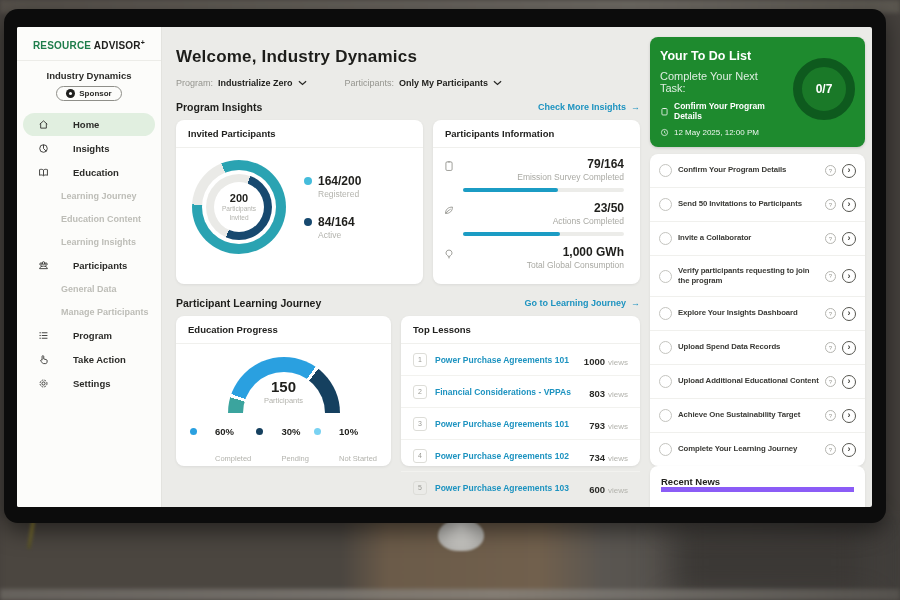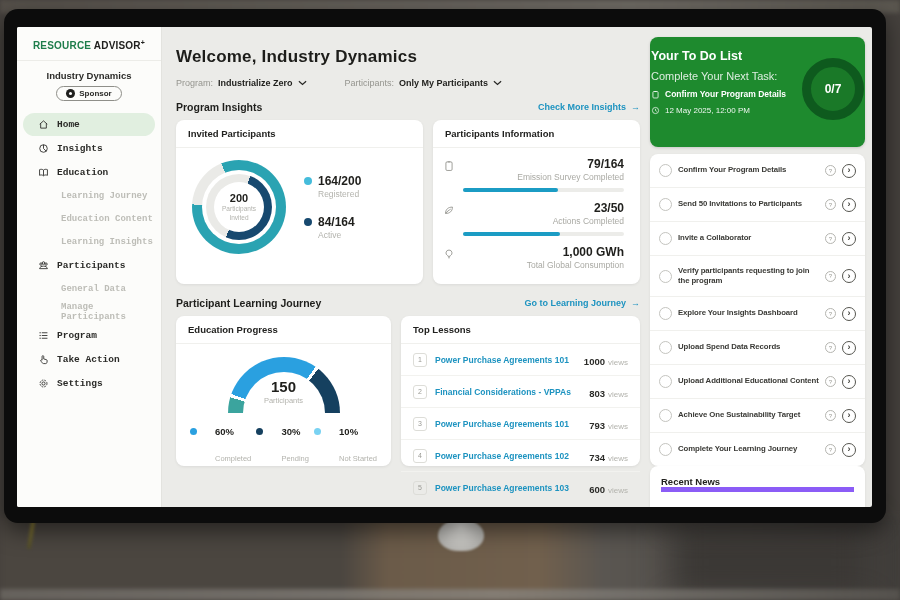--- a/index.html
+++ b/index.html
@@ -24,21 +24,21 @@
   .sidebar{width:145px;flex:none;background:#fcfcfa;border-right:1px solid #e3e3df;box-sizing:border-box;}
   .logo{padding:12px 0 9px;text-align:center;border-bottom:1px solid #ecece8;font-size:10px;font-weight:700;letter-spacing:.2px;}
   .logo .g{color:var(--brand-green);}
   .logo .d{color:#20201e;}
   .logo sup{font-size:7px;color:#20201e;}
   .org{text-align:center;padding:9px 4px 0;font-size:9.5px;font-weight:700;color:#2c2c29;}
   .badge{margin:5px auto 7px;display:flex;align-items:center;gap:4px;width:fit-content;border:1px solid #8f8f89;border-radius:10px;padding:2px 9px;font-size:8px;font-weight:700;color:#2c2c29;cursor:pointer;}
   .badge-dot{width:9px;height:9px;border-radius:50%;background:#1f1f1d;position:relative;}
   .badge-dot::after{content:"";position:absolute;left:3px;top:3px;width:3px;height:3px;border-radius:50%;background:#fff;}
   .menu{padding:4px 0;}
-  .mi{display:flex;align-items:center;gap:8px;height:23px;padding-left:15px;margin:1px 6px;font-size:9.5px;font-weight:700;color:#2b2b28;border-radius:12px;cursor:pointer;font-family:Liberation Mono, monospace;}
+  .mi{display:flex;align-items:center;gap:24px;height:23px;padding-left:15px;margin:1px 6px;font-size:9.5px;font-weight:700;color:#2b2b28;border-radius:12px;cursor:pointer;}
   .mi.active{background:var(--active-bg);}
   .mi svg{width:11px;height:11px;flex:none;}
   .mi.sub{padding-left:38px;color:#bdbdb7;font-size:9px;height:22px;}
 
   
   .main{flex:1;min-width:0;padding:12px 10px 0 14px;}
   .title{font-size:17px;font-weight:800;color:#1d1d1a;margin:8px 0 11px;letter-spacing:.2px;}
   .filters{display:flex;gap:38px;font-size:9px;align-items:center;margin-bottom:13px;}
   .filter{display:flex;align-items:center;cursor:pointer;}
   .flabel{color:#95958f;}
@@ -100,21 +100,21 @@
   .lesson{display:flex;align-items:center;gap:8px;padding:6.5px 12px;border-bottom:1px solid #f2f2ef;}
   .lesson:last-child{border-bottom:none;}
   .rank{width:12px;height:12px;border:1px solid #ddddd8;border-radius:3px;display:flex;align-items:center;justify-content:center;font-size:7px;color:#9a9a94;flex:none;}
   .l-title{color:var(--teal-link);font-weight:700;font-size:8.5px;flex:1;cursor:pointer;}
   .l-views{white-space:nowrap;}
   .l-num{font-weight:800;color:#2b2b28;font-size:9.5px;}
   .l-suf{color:#b3b3ad;font-size:8px;margin-left:3px;}
 
   
   .todo-col{width:222px;flex:none;padding:10px 7px 0 0;display:flex;flex-direction:column;box-sizing:border-box;}
-  .todo-green{background:var(--todo-green);border-radius:8px;color:#fff;padding:10px 1px;display:flex;gap:8px;height:110px;box-sizing:border-box;box-shadow:0 1px 3px rgba(0,0,0,.15);}
+  .todo-green{background:var(--todo-green);border-radius:8px;color:#fff;padding:10px 10px;display:flex;gap:8px;height:110px;box-sizing:border-box;box-shadow:0 1px 3px rgba(0,0,0,.15);}
   .tg-left{flex:1;min-width:0;}
   .tg-title{font-size:12.5px;font-weight:800;margin:2px 0 7px;}
   .tg-sub{font-size:11px;opacity:.85;margin-bottom:7px;}
   .tg-task{display:flex;gap:5px;align-items:center;font-size:8.5px;font-weight:700;margin-bottom:7px;}
   .tg-due{display:flex;gap:5px;align-items:center;font-size:8px;opacity:.92;}
   .tg-left svg{width:9px;height:9px;flex:none;}
   .tg-ring{width:62px;height:62px;border-radius:50%;border:9px solid var(--todo-ring);background:rgba(0,0,0,.12);display:flex;align-items:center;justify-content:center;font-size:12px;font-weight:800;margin-top:11px;box-sizing:border-box;flex:none;}
   .tasks-card{background:#fff;border-radius:8px;margin-top:7px;box-shadow:0 1px 3px rgba(0,0,0,.07);}
   .task{display:flex;align-items:center;gap:6px;padding:9.5px 9px;border-bottom:1px solid #f0f0ed;cursor:pointer;}
   .task:last-child{border-bottom:none;}

